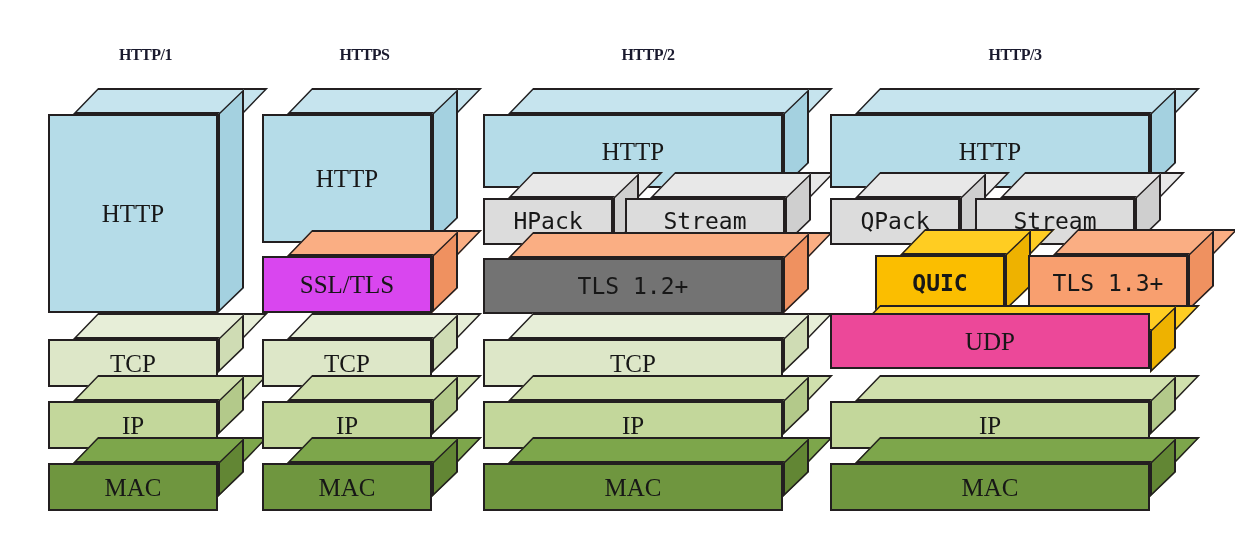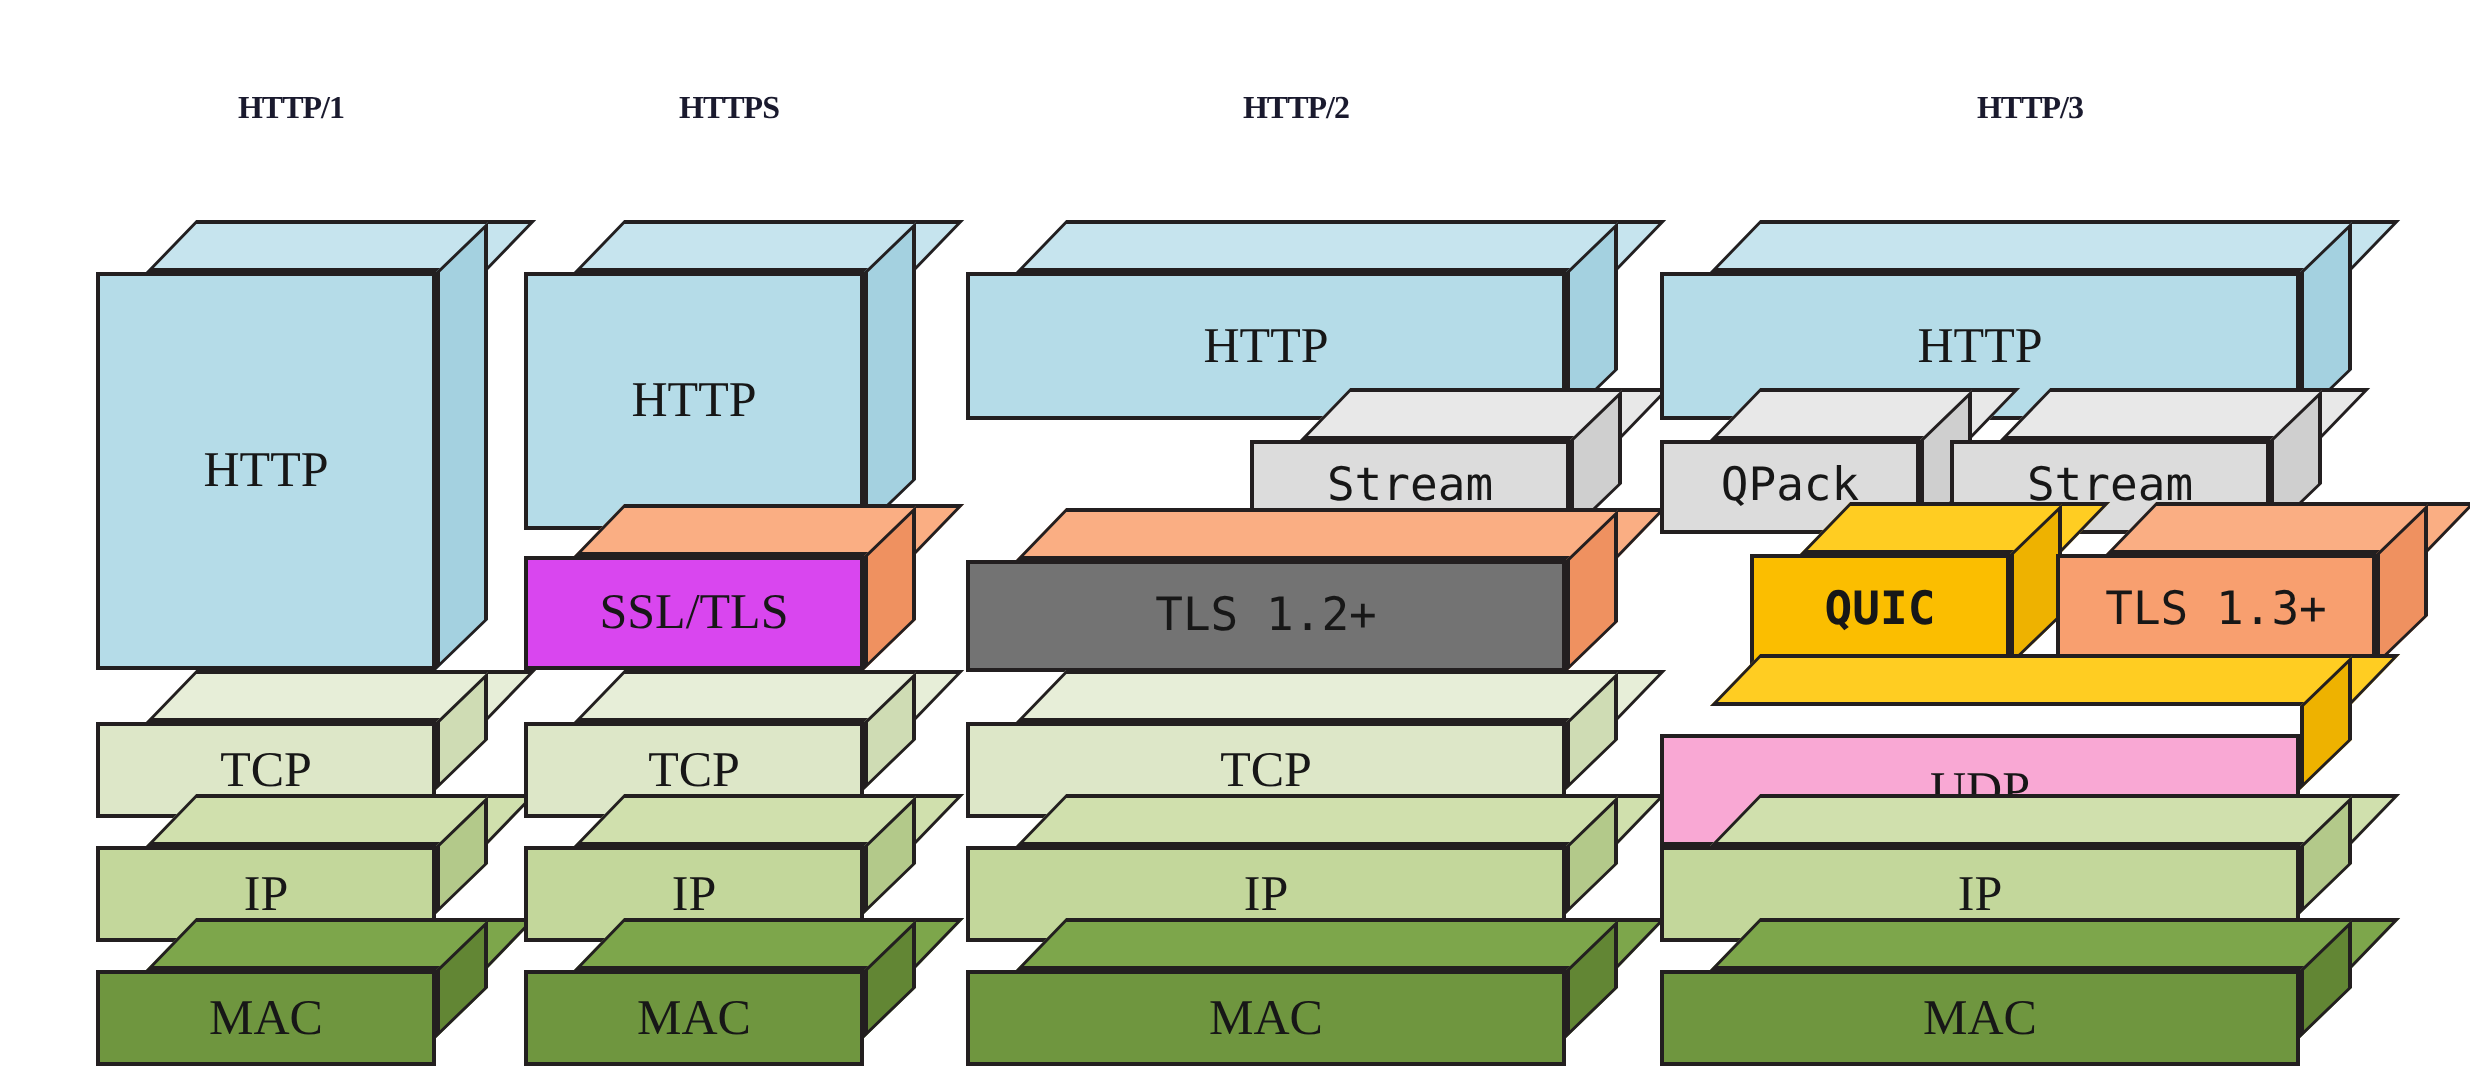--- a/index.html
+++ b/index.html
@@ -24,21 +24,20 @@
     font-weight: bold;
     font-size: 16px;
     color: #1a1a2e;
     letter-spacing: -0.5px;
     white-space: nowrap;
   }
 
   
   .block {
     position: absolute;
-    margin-top: 22px;
   }
   .face {
     position: absolute;
     box-sizing: border-box;
     border: 2px solid #231f20;
   }
   
   .front {
     left: 0;
     display: flex;
@@ -175,20 +174,29 @@
   <div class="block" style="left:483px; top:88px; width:300px; height:100px;">
     <div class="top" style="left:0; top:0; width:300px; height:26px;
                 background:#c6e4ee; transform: skewX(-44deg); margin-left:25px;"></div>
     <div class="side" style="left:300px; top:26px; width:26px; height:74px;
                 background:#a4d1e0; transform: skewY(-44deg); transform-origin: top left;"></div>
     <div class="face front" style="top:26px; width:300px; height:74px; background:#b5dce8;">
       <span class="label">HTTP</span>
     </div>
   </div>
 
+  <div class="block" style="left:483px; top:172px; width:130px; height:75px;">
+    <div class="top" style="left:0; top:0; width:130px; height:26px;
+                background:#e8e8e8; transform: skewX(-44deg); margin-left:25px;"></div>
+    <div class="side" style="left:130px; top:26px; width:26px; height:47px;
+                background:#cfcfcf; transform: skewY(-44deg); transform-origin: top left;"></div>
+    <div class="face front mono" style="top:26px; width:130px; height:47px; background:#dcdcdc;">
+      <span class="label">HPack</span>
+    </div>
+  </div>
 
   <div class="block" style="left:625px; top:172px; width:160px; height:75px;">
     <div class="top" style="left:0; top:0; width:160px; height:26px;
                 background:#e8e8e8; transform: skewX(-44deg); margin-left:25px;"></div>
     <div class="side" style="left:160px; top:26px; width:26px; height:47px;
                 background:#cfcfcf; transform: skewY(-44deg); transform-origin: top left;"></div>
     <div class="face front mono" style="top:26px; width:160px; height:47px; background:#dcdcdc;">
       <span class="label">Stream</span>
     </div>
   </div>
@@ -281,21 +289,21 @@
     <div class="face front mono" style="top:26px; width:160px; height:56px; background:#f89f6f;">
       <span class="label">TLS 1.3+</span>
     </div>
   </div>
 
   <div class="block" style="left:830px; top:305px; width:320px; height:68px;">
     <div class="top" style="left:0; top:0; width:320px; height:26px;
                 background:#ffcd22; transform: skewX(-44deg); margin-left:25px;"></div>
     <div class="side" style="left:320px; top:26px; width:26px; height:42px;
                 background:#eeb200; transform: skewY(-44deg); transform-origin: top left;"></div>
-    <div class="face front" style="top:40px; width:320px; height:56px; background:#f9a8d4;text-decoration:underline;">
+    <div class="face front" style="top:8px; width:320px; height:56px; background:#ec4899;">
       <span class="label">UDP</span>
     </div>
   </div>
 
   <div class="block" style="left:830px; top:375px; width:320px; height:60px;">
     <div class="top" style="left:0; top:0; width:320px; height:26px;
                 background:#d0e0ad; transform: skewX(-44deg); margin-left:25px;"></div>
     <div class="side" style="left:320px; top:26px; width:26px; height:34px;
                 background:#b3c98a; transform: skewY(-44deg); transform-origin: top left;"></div>
     <div class="face front" style="top:26px; width:320px; height:48px; background:#c3d79b;">

